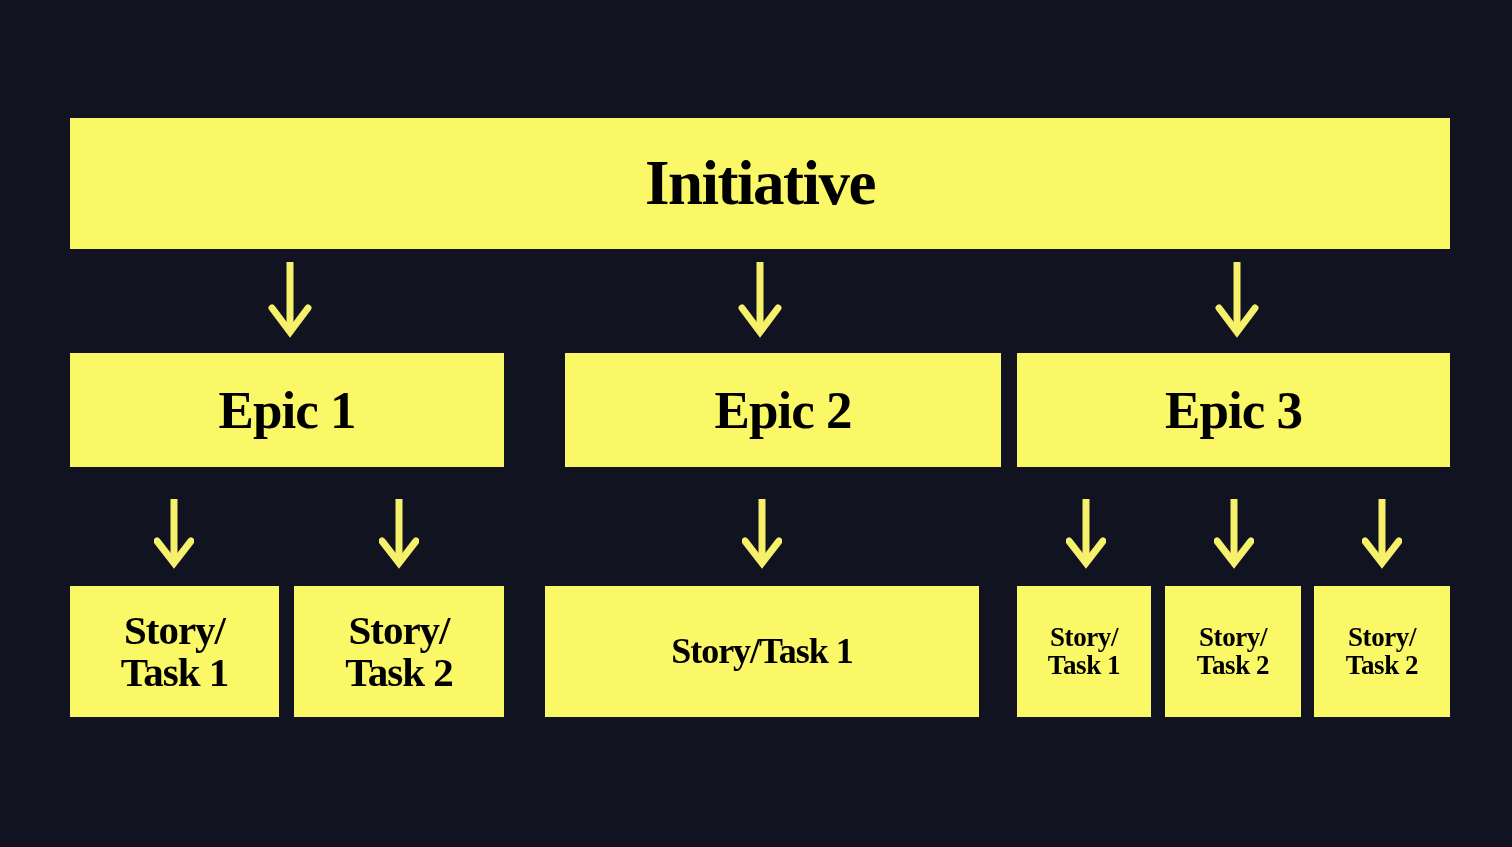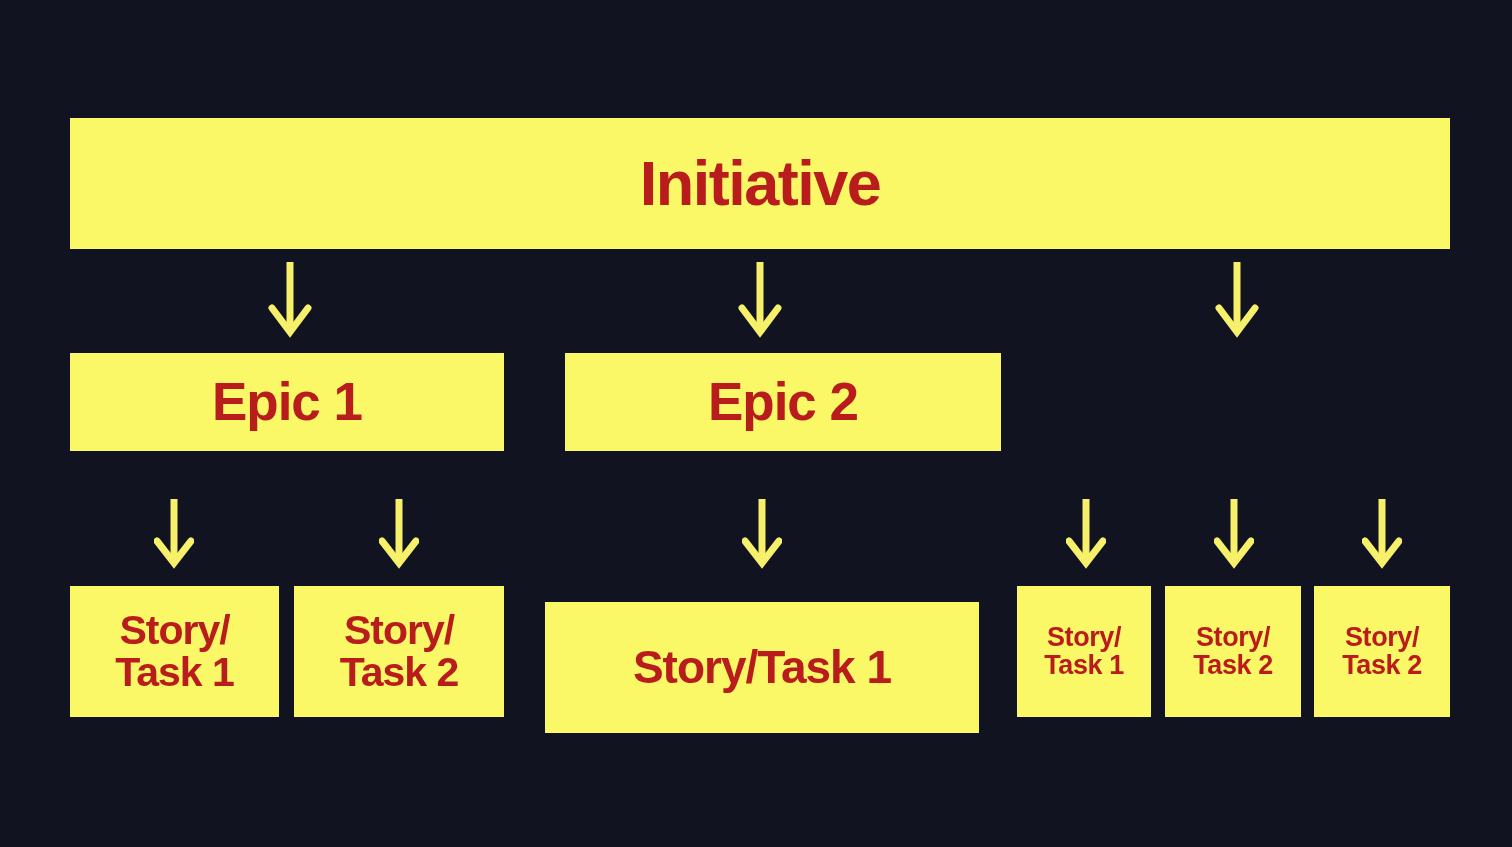--- a/index.html
+++ b/index.html
@@ -18,63 +18,63 @@
     position: relative;
     width: 1512px;
     height: 847px;
     background: #111320;
   }
 
   
   .node {
     position: absolute;
     background: #FAF866;
-    color: #b91c1c;
+    color: #000000;
     display: flex;
     align-items: center;
     justify-content: center;
     text-align: center;
-    font-family: Liberation Sans, sans-serif;
+    font-family: Liberation Serif, serif;
     font-weight: bold;
     letter-spacing: -0.5px;
     line-height: 1.02;
     box-sizing: border-box;
     user-select: none;
   }
 
   .node-initiative {
     left: 70px;
     top: 118px;
     width: 1380px;
     height: 131px;
     font-size: 63px;
     letter-spacing: -1.5px;
   }
 
   .node-epic {
     top: 353px;
-    height: 98px;
+    height: 114px;
     font-size: 53px;
     letter-spacing: -1px;
   }
   .epic-1 { left: 70px;   width: 434px; }
   .epic-2 { left: 543px;  width: 436px; margin-left: 22px; }
   .epic-3 { left: 1017px; width: 433px; }
 
   .node-story {
     top: 586px;
     height: 131px;
   }
 
   
   .story-a1 { left: 70px;  width: 209px; font-size: 41px; letter-spacing: -1px; }
   .story-a2 { left: 294px; width: 210px; font-size: 41px; letter-spacing: -1px; }
 
   
-  .story-b1 { left: 545px; width: 434px; font-size: 46px; letter-spacing: -1px; margin-top: 16px; }
+  .story-b1 { left: 545px; width: 434px; font-size: 36px; letter-spacing: -1px; }
 
   
   .story-c1 { left: 1017px; width: 134px; font-size: 27px; letter-spacing: -0.4px; }
   .story-c2 { left: 1165px; width: 136px; font-size: 27px; letter-spacing: -0.4px; }
   .story-c3 { left: 1314px; width: 136px; font-size: 27px; letter-spacing: -0.4px; }
 
   .node-label { display: block; }
   .node-label .ln { display: block; }
 
   
@@ -115,20 +115,23 @@
   </div>
 
   <div class="node node-epic epic-1">
     <span class="node-label">Epic 1</span>
   </div>
 
   <div class="node node-epic epic-2">
     <span class="node-label">Epic 2</span>
   </div>
 
+  <div class="node node-epic epic-3">
+    <span class="node-label">Epic 3</span>
+  </div>
 
   <div class="arrow" style="left:154px; top:497px;">
     <svg width="40" height="72" viewBox="0 0 40 72" aria-hidden="true">
       <path d="M20 2 L20 64" stroke="#F7F06A" stroke-width="7" fill="none" stroke-linecap="butt"></path>
       <path d="M3 44 L20 66 L37 44" stroke="#F7F06A" stroke-width="7" fill="none" stroke-linecap="round" stroke-linejoin="miter"></path>
     </svg>
   </div>
 
   <div class="arrow" style="left:379px; top:497px;">
     <svg width="40" height="72" viewBox="0 0 40 72" aria-hidden="true">

